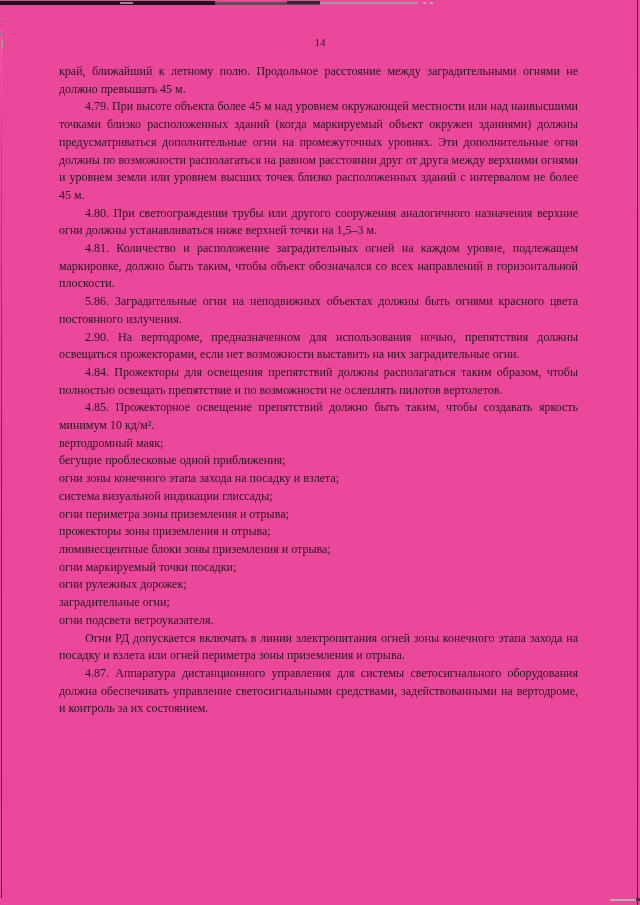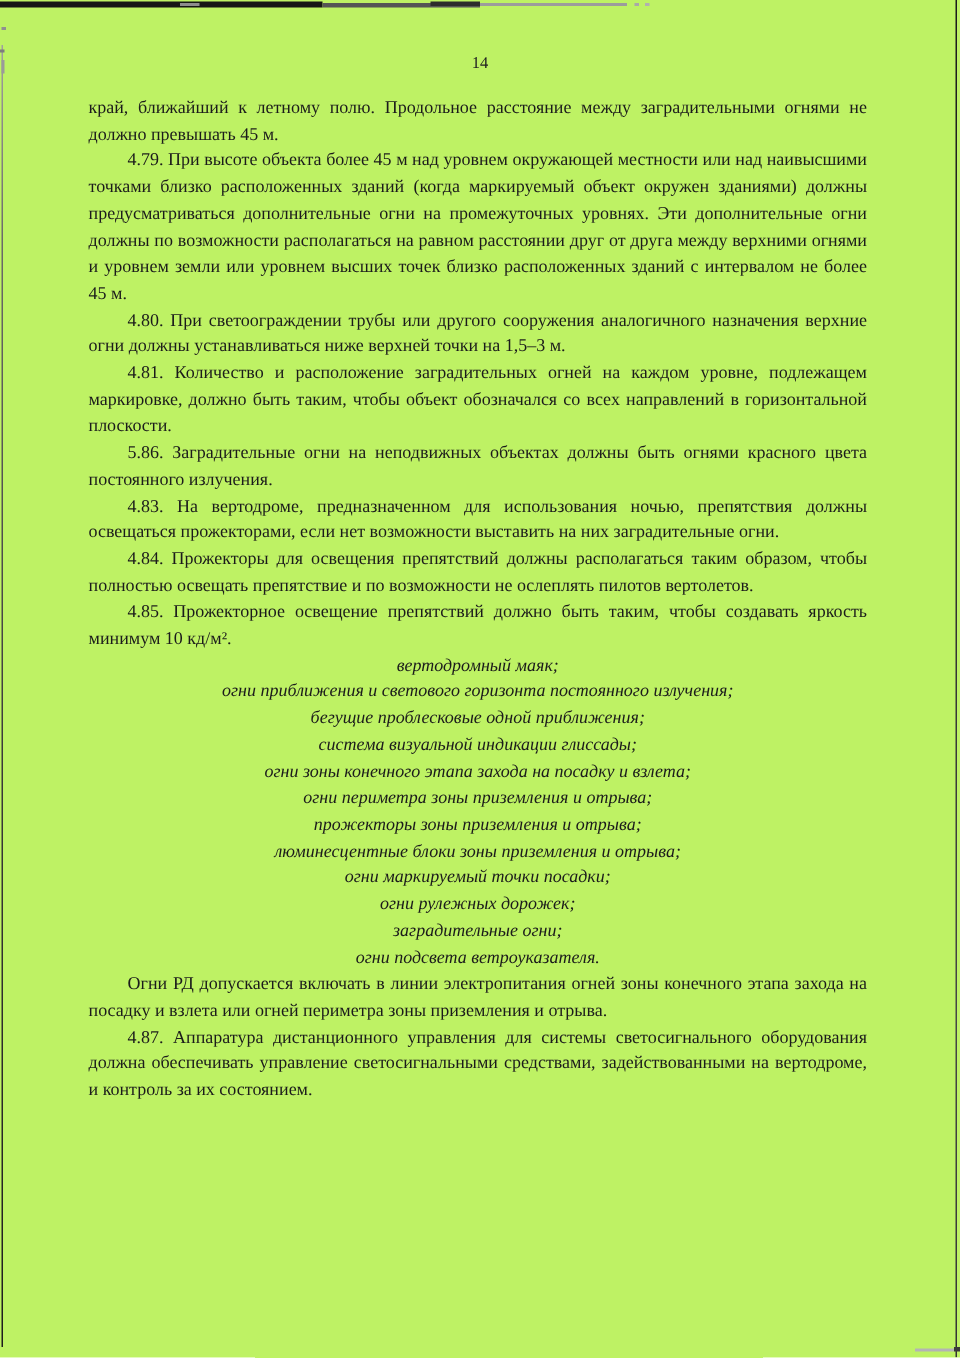--- a/index.html
+++ b/index.html
@@ -4,21 +4,21 @@
 <style>
   html, body {
     margin: 0;
     padding: 0;
     background: #ffffff;
   }
   .page {
     position: relative;
     width: 640px;
     height: 905px;
-    background: #bef264;
+    background: #ec4899;
     overflow: hidden;
     font-family: "Liberation Serif", "DejaVu Serif", serif;
     color: #1b1b1b;
   }
   
   .scan-top { position: absolute; top: 0; left: 0; width: 640px; height: 6px; }
   .scan-top .seg1 { position: absolute; top: 1px; left: 0;    width: 215px; height: 3.5px; background: #161616; }
   .scan-top .seg1-notch { position: absolute; top: 1.5px; left: 120px; width: 13px; height: 2.5px; background: #8d8d8d; }
   .scan-top .seg2 { position: absolute; top: 1.5px; left: 215px; width: 105px; height: 3px; background: #555555; }
   .scan-top .seg2b { position: absolute; top: 1px; left: 287px; width: 33px; height: 3px; background: #2c2c2c; }
@@ -51,21 +51,21 @@
     top: 63px;
     left: 59px;
     width: 519px;
     font-size: 12px;
     line-height: 17.7px;
     text-align: justify;
   }
   .doc-body p { margin: 0; padding: 0; }
   .doc-body p.indent { text-indent: 26px; }
   .doc-body p.plain  { text-indent: 0; }
-  .doc-body p.list   { text-align: center; font-style: italic; }
+  .doc-body p.list   { text-align: left; }
 </style>
 </head>
 <body>
 
 <div class="page">
 
   <div class="scan-top">
     <div class="seg1"></div>
     <div class="seg1-notch"></div>
     <div class="seg2"></div>
@@ -83,28 +83,27 @@
   <div class="scan-bottom-right-dark"></div>
 
   <div class="page-number">14</div>
 
   <div class="doc-body">
       <p class="para plain">край, ближайший к летному полю. Продольное расстояние между заградительными огнями не должно превышать 45 м.</p>
       <p class="para indent">4.79. При высоте объекта более 45 м над уровнем окружающей местности или над наивысшими точками близко расположенных зданий (когда маркируемый объект окружен зданиями) должны предусматриваться дополнительные огни на промежуточных уровнях. Эти дополнительные огни должны по возможности располагаться на равном расстоянии друг от друга между верхними огнями и уровнем земли или уровнем высших точек близко расположенных зданий с интервалом не более 45 м.</p>
       <p class="para indent">4.80. При светоограждении трубы или другого сооружения аналогичного назначения верхние огни должны устанавливаться ниже верхней точки на 1,5–3 м.</p>
       <p class="para indent">4.81. Количество и расположение заградительных огней на каждом уровне, подлежащем маркировке, должно быть таким, чтобы объект обозначался со всех направлений в горизонтальной плоскости.</p>
       <p class="para indent">5.86. Заградительные огни на неподвижных объектах должны быть огнями красного цвета постоянного излучения.</p>
-      <p class="para indent">4.83. На вертодроме, предназначенном для использования ночью, препятствия должны освещаться прожекторами, если нет возможности выставить на них заградительные огни.</p>
+      <p class="para indent">2.90. На вертодроме, предназначенном для использования ночью, препятствия должны освещаться прожекторами, если нет возможности выставить на них заградительные огни.</p>
       <p class="para indent">4.84. Прожекторы для освещения препятствий должны располагаться таким образом, чтобы полностью освещать препятствие и по возможности не ослеплять пилотов вертолетов.</p>
       <p class="para indent">4.85. Прожекторное освещение препятствий должно быть таким, чтобы создавать яркость минимум 10 кд/м².</p>
       <p class="para list">вертодромный маяк;</p>
-      <p class="para list">огни приближения и светового горизонта постоянного излучения;</p>
       <p class="para list">бегущие проблесковые одной приближения;</p>
+      <p class="para list">огни зоны конечного этапа захода на посадку и взлета;</p>
       <p class="para list">система визуальной индикации глиссады;</p>
-      <p class="para list">огни зоны конечного этапа захода на посадку и взлета;</p>
       <p class="para list">огни периметра зоны приземления и отрыва;</p>
       <p class="para list">прожекторы зоны приземления и отрыва;</p>
       <p class="para list">люминесцентные блоки зоны приземления и отрыва;</p>
       <p class="para list">огни маркируемый точки посадки;</p>
       <p class="para list">огни рулежных дорожек;</p>
       <p class="para list">заградительные огни;</p>
       <p class="para list">огни подсвета ветроуказателя.</p>
       <p class="para indent">Огни РД допускается включать в линии электропитания огней зоны конечного этапа захода на посадку и взлета или огней периметра зоны приземления и отрыва.</p>
       <p class="para indent">4.87. Аппаратура дистанционного управления для системы светосигнального оборудования должна обеспечивать управление светосигнальными средствами, задействованными на вертодроме, и контроль за их состоянием.</p>
     </div>

